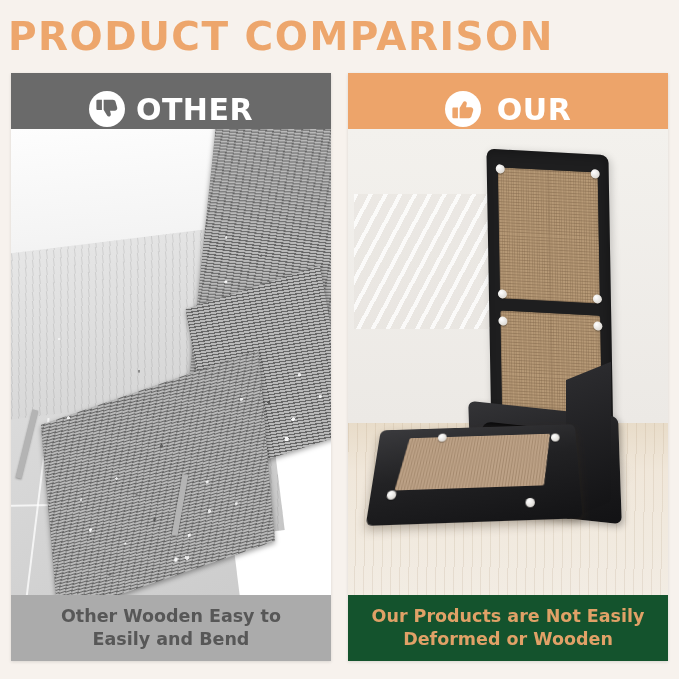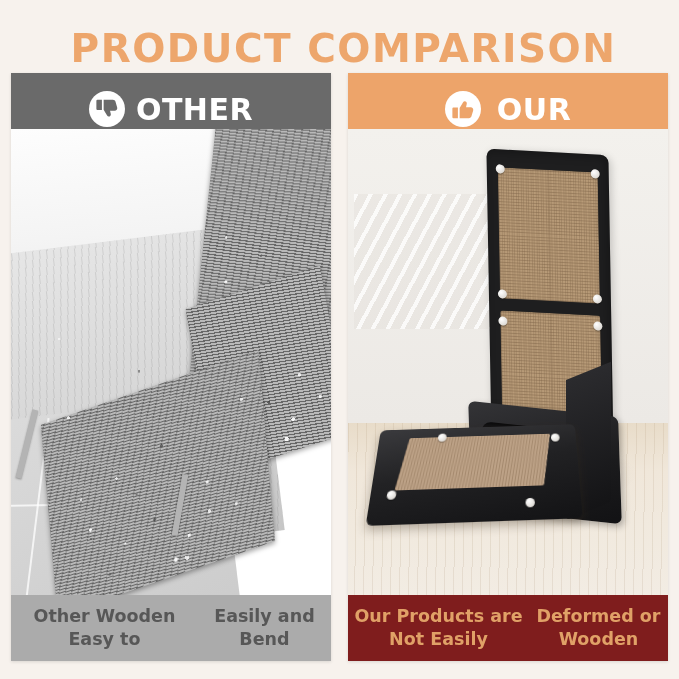--- a/index.html
+++ b/index.html
@@ -5,22 +5,22 @@
   * { margin:0; padding:0; box-sizing:border-box; }
   body {
     width:679px; height:679px;
     background:#f7f2ed;
     font-family:"Liberation Sans", sans-serif;
     overflow:hidden;
     position:relative;
   }
   
   .title-wrap{
-    position:absolute; top:12px; left:0; width:679px; height:72px;
-    display:flex; align-items:center; justify-content:center;padding-left:8px;
+    position:absolute; top:0; left:0; width:679px; height:72px;
+    display:flex; align-items:center; padding-left:8px;
   }
   .title{
     font-size:39px; font-weight:bold; color:#eda66c;
     letter-spacing:1.5px;
     font-family:"DejaVu Sans", sans-serif;
   }
   
   .panel{
     position:absolute; top:73px; height:588px; width:320px;
     overflow:hidden; background:#fff;
@@ -47,25 +47,25 @@
   .thumb-circle svg{ width:26px; height:26px; display:block; }
 
   
   .photo{
     position:absolute; top:56px; left:0; width:100%; height:466px;
     overflow:hidden;
   }
   
   .cap{
     position:absolute; bottom:0; left:0; width:100%; height:66px;
-    display:flex; flex-direction:row; align-items:center;
+    display:flex; flex-direction:column; align-items:center;
     justify-content:center; line-height:1.32; text-align:center;
   }
   .cap-left{ background:#ababab; }
-  .cap-right{ background:#7f1d1d; }
+  .cap-right{ background:#14532d; }
   .cap-line{ font-size:17.5px; font-weight:bold;
              font-family:"DejaVu Sans", sans-serif; }
   .cap-left .cap-line{ color:#575757; }
   .cap-right .cap-line{ color:#e0a167; }
 
   
   .gs{ position:absolute; inset:0; filter:grayscale(1); }
   .gs-wall{
     position:absolute; top:0; left:0; width:100%; height:38%;
     background:linear-gradient(175deg,#fdfdfd 0%,#f4f4f4 55%,#e8e8e8 100%);

